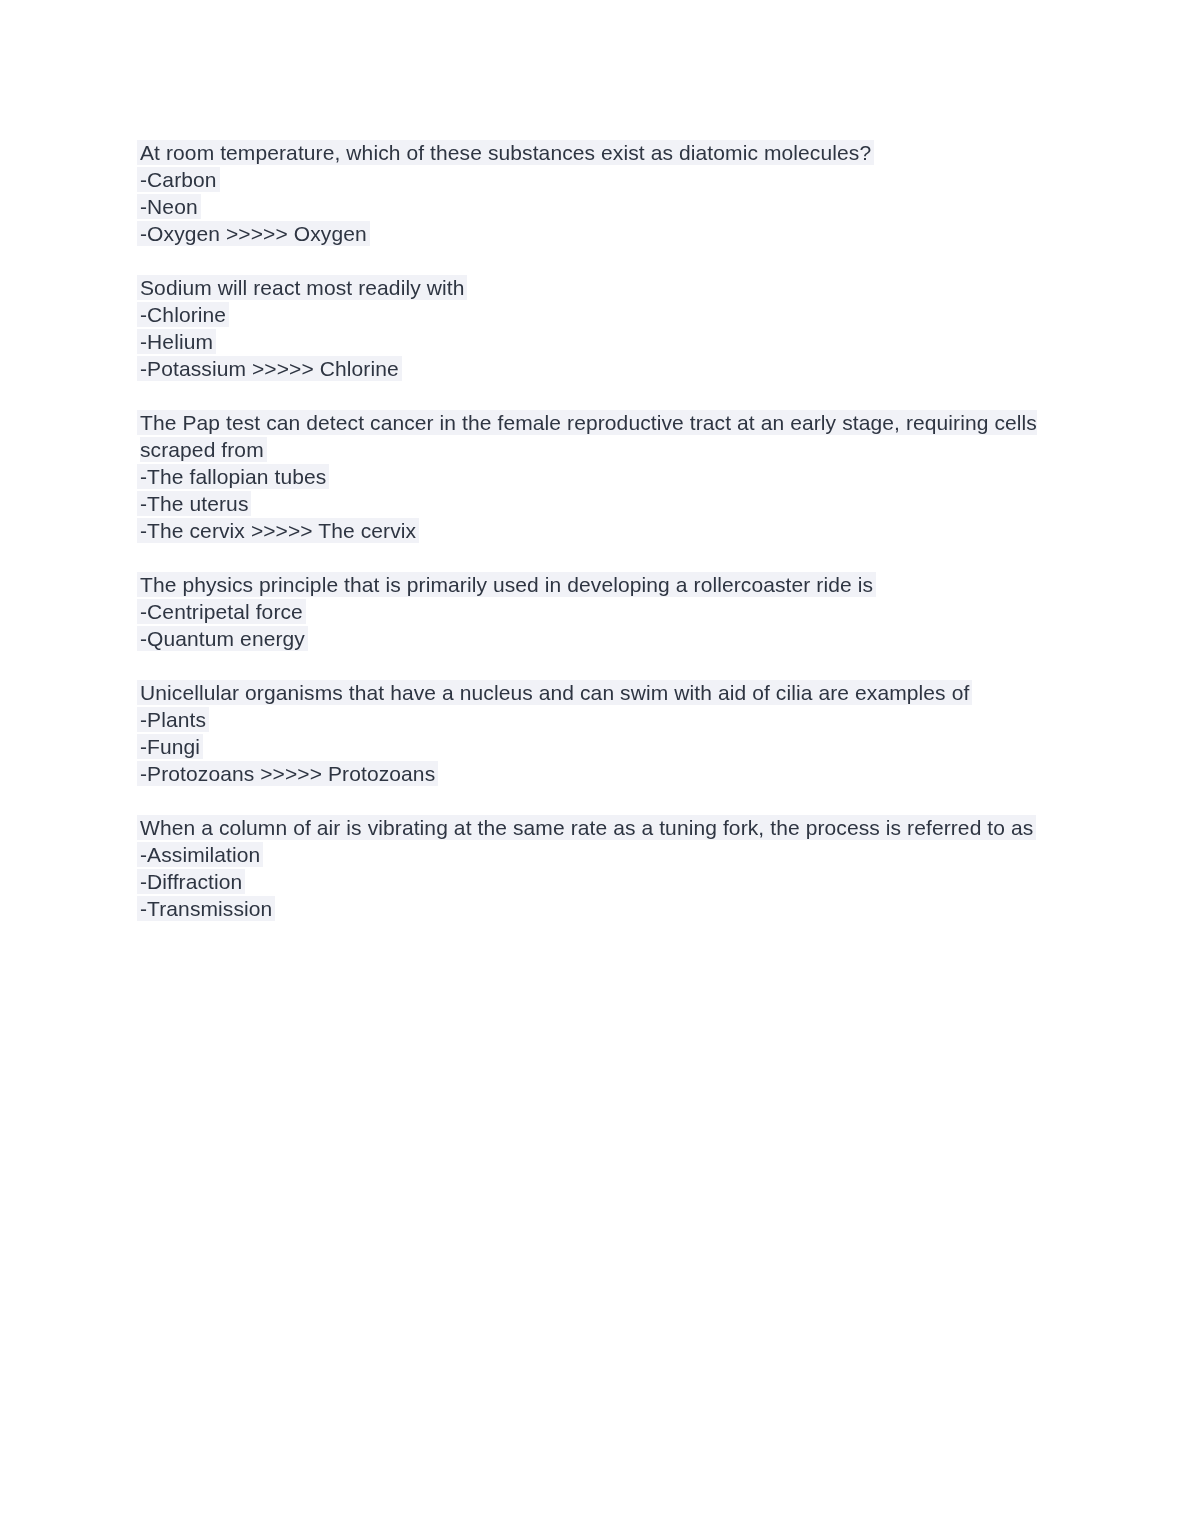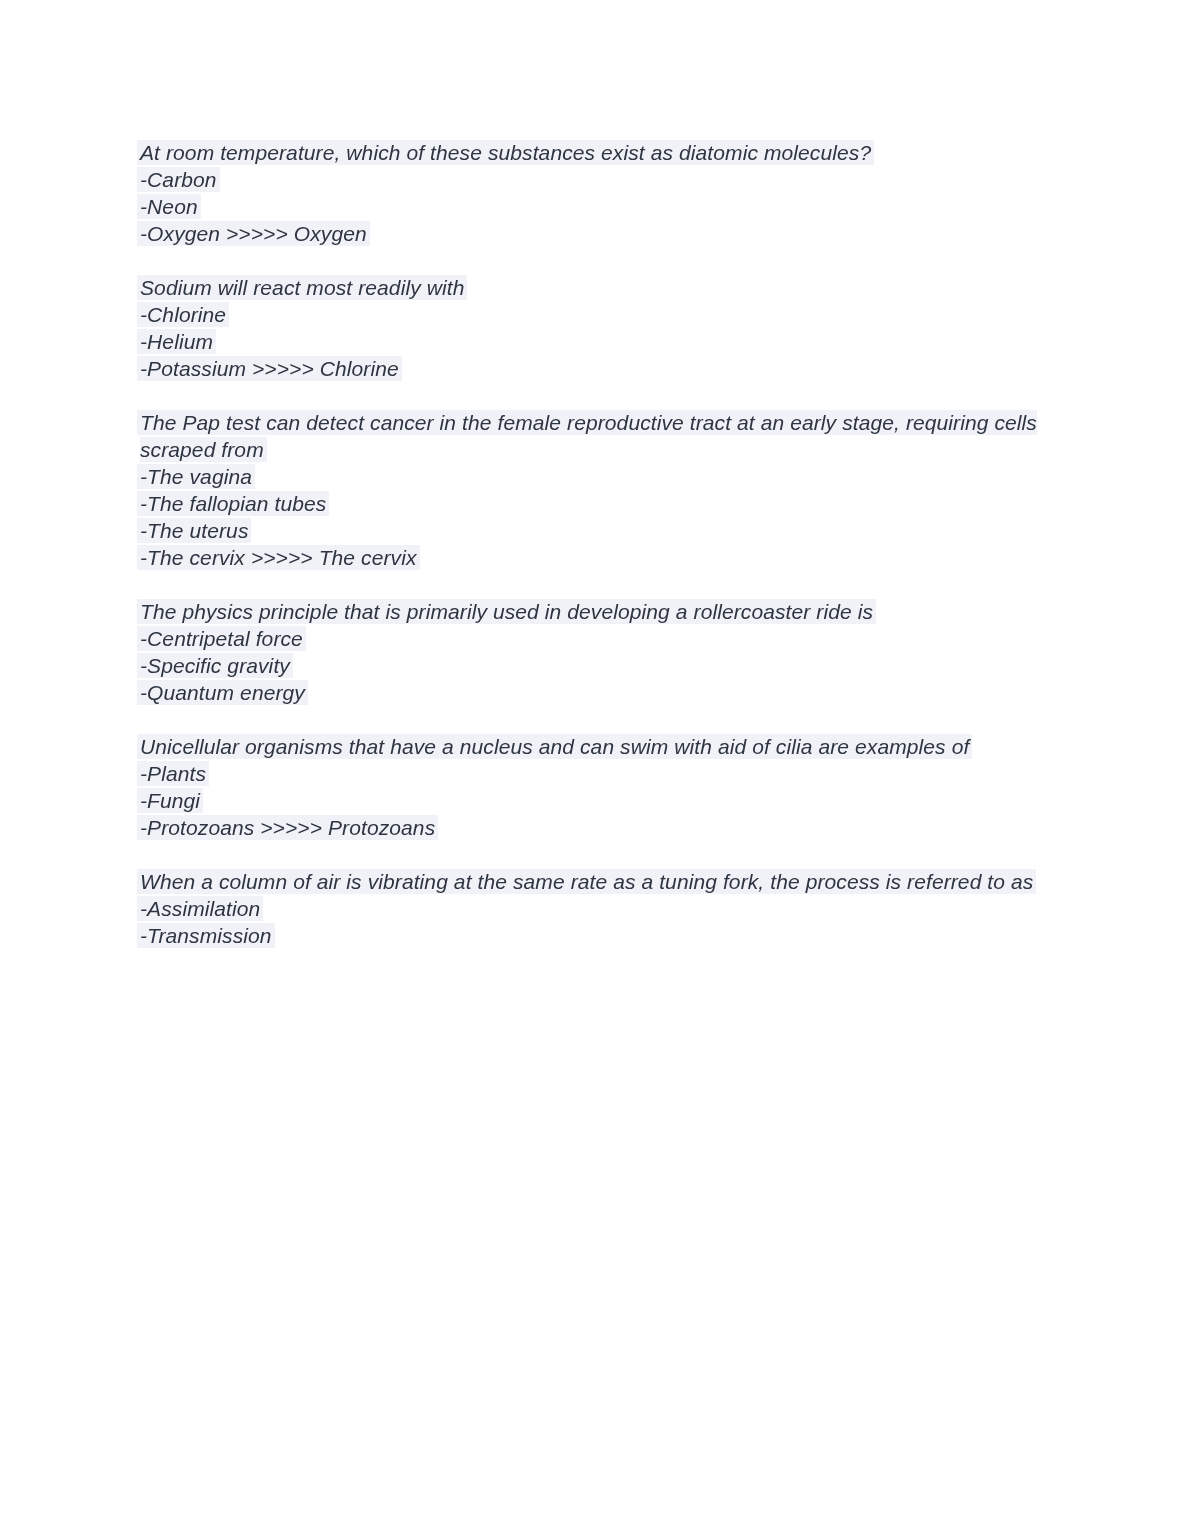--- a/index.html
+++ b/index.html
@@ -15,21 +15,20 @@
   }
   .page {
     box-sizing: border-box;
     width: 1190px;
     height: 1540px;
     padding: 139px 0 0 140px;
     background: #ffffff;
   }
   .content {
     width: 900px;
-    font-style: italic;
   }
   .block {
     margin: 0 0 27px 0;
   }
   .line {
     margin: 0;
     font-size: 21px;
     line-height: 27px;
     color: #2e3542;
     letter-spacing: 0.1px;
@@ -55,41 +54,40 @@
 
     <div class="block">
       <p class="line"><span class="hl">Sodium will react most readily with</span></p>
       <p class="line"><span class="hl">-Chlorine</span></p>
       <p class="line"><span class="hl">-Helium</span></p>
       <p class="line"><span class="hl">-Potassium &gt;&gt;&gt;&gt;&gt; Chlorine</span></p>
     </div>
 
     <div class="block">
       <p class="line"><span class="hl">The Pap test can detect cancer in the female reproductive tract at an early stage, requiring cells scraped from</span></p>
-      <p class="line"><span class="hl">-The vagina</span></p>
       <p class="line"><span class="hl">-The fallopian tubes</span></p>
       <p class="line"><span class="hl">-The uterus</span></p>
       <p class="line"><span class="hl">-The cervix &gt;&gt;&gt;&gt;&gt; The cervix</span></p>
     </div>
 
     <div class="block">
       <p class="line"><span class="hl">The physics principle that is primarily used in developing a rollercoaster ride is</span></p>
       <p class="line"><span class="hl">-Centripetal force</span></p>
-      <p class="line"><span class="hl">-Specific gravity</span></p>
       <p class="line"><span class="hl">-Quantum energy</span></p>
     </div>
 
     <div class="block">
       <p class="line"><span class="hl">Unicellular organisms that have a nucleus and can swim with aid of cilia are examples of</span></p>
       <p class="line"><span class="hl">-Plants</span></p>
       <p class="line"><span class="hl">-Fungi</span></p>
       <p class="line"><span class="hl">-Protozoans &gt;&gt;&gt;&gt;&gt; Protozoans</span></p>
     </div>
 
     <div class="block">
       <p class="line"><span class="hl">When a column of air is vibrating at the same rate as a tuning fork, the process is referred to as</span></p>
       <p class="line"><span class="hl">-Assimilation</span></p>
+      <p class="line"><span class="hl">-Diffraction</span></p>
       <p class="line"><span class="hl">-Transmission</span></p>
     </div>
 
 
   </div>
 </div>
 
 </body></html>

